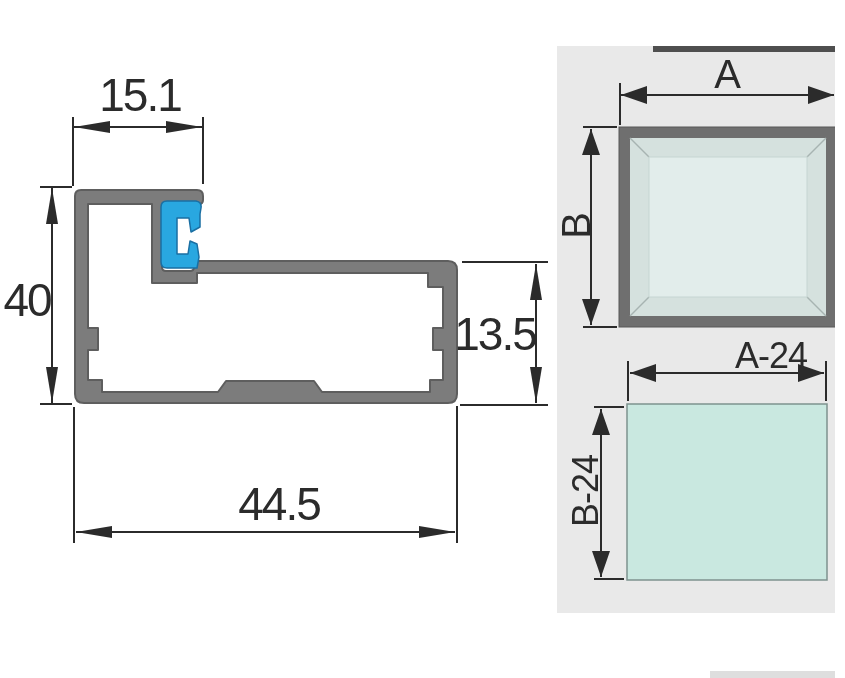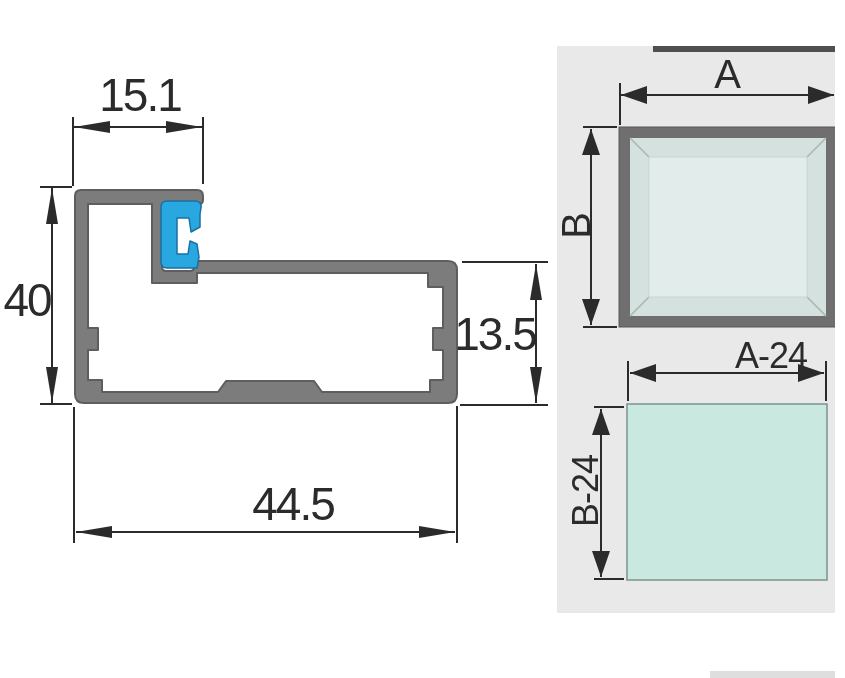--- a/index.html
+++ b/index.html
@@ -148,20 +148,20 @@
       <line class="dim-line" x1="594" y1="579" x2="624" y2="579"></line>
       <line class="dim-line" x1="601" y1="409" x2="601" y2="577"></line>
       <polygon class="dim-arrow" points="601,409 592,435 610,435"></polygon>
       <polygon class="dim-arrow" points="601,577 592,551 610,551"></polygon>
     </g>
   </svg>
 
   <div class="dim-label big" style="left:140px; top:95px;">15.1</div>
   <div class="dim-label big" style="left:27px;  top:300px;">40</div>
   <div class="dim-label big" style="left:495px; top:334px;">13.5</div>
-  <div class="dim-label big" style="left:293px; top:504px;">44.5</div>
+  <div class="dim-label big" style="left:279px; top:504px;">44.5</div>
 
   <div class="dim-label mid" style="left:727px; top:74px;">A</div>
   <div class="dim-label mid vert" style="left:576px; top:226px;">B</div>
   <div class="dim-label small" style="left:727px; top:356px;margin-left:44px;">A-24</div>
   <div class="dim-label small vert" style="left:586px; top:491px;">B-24</div>
 
 </div>
 
 </body></html>

